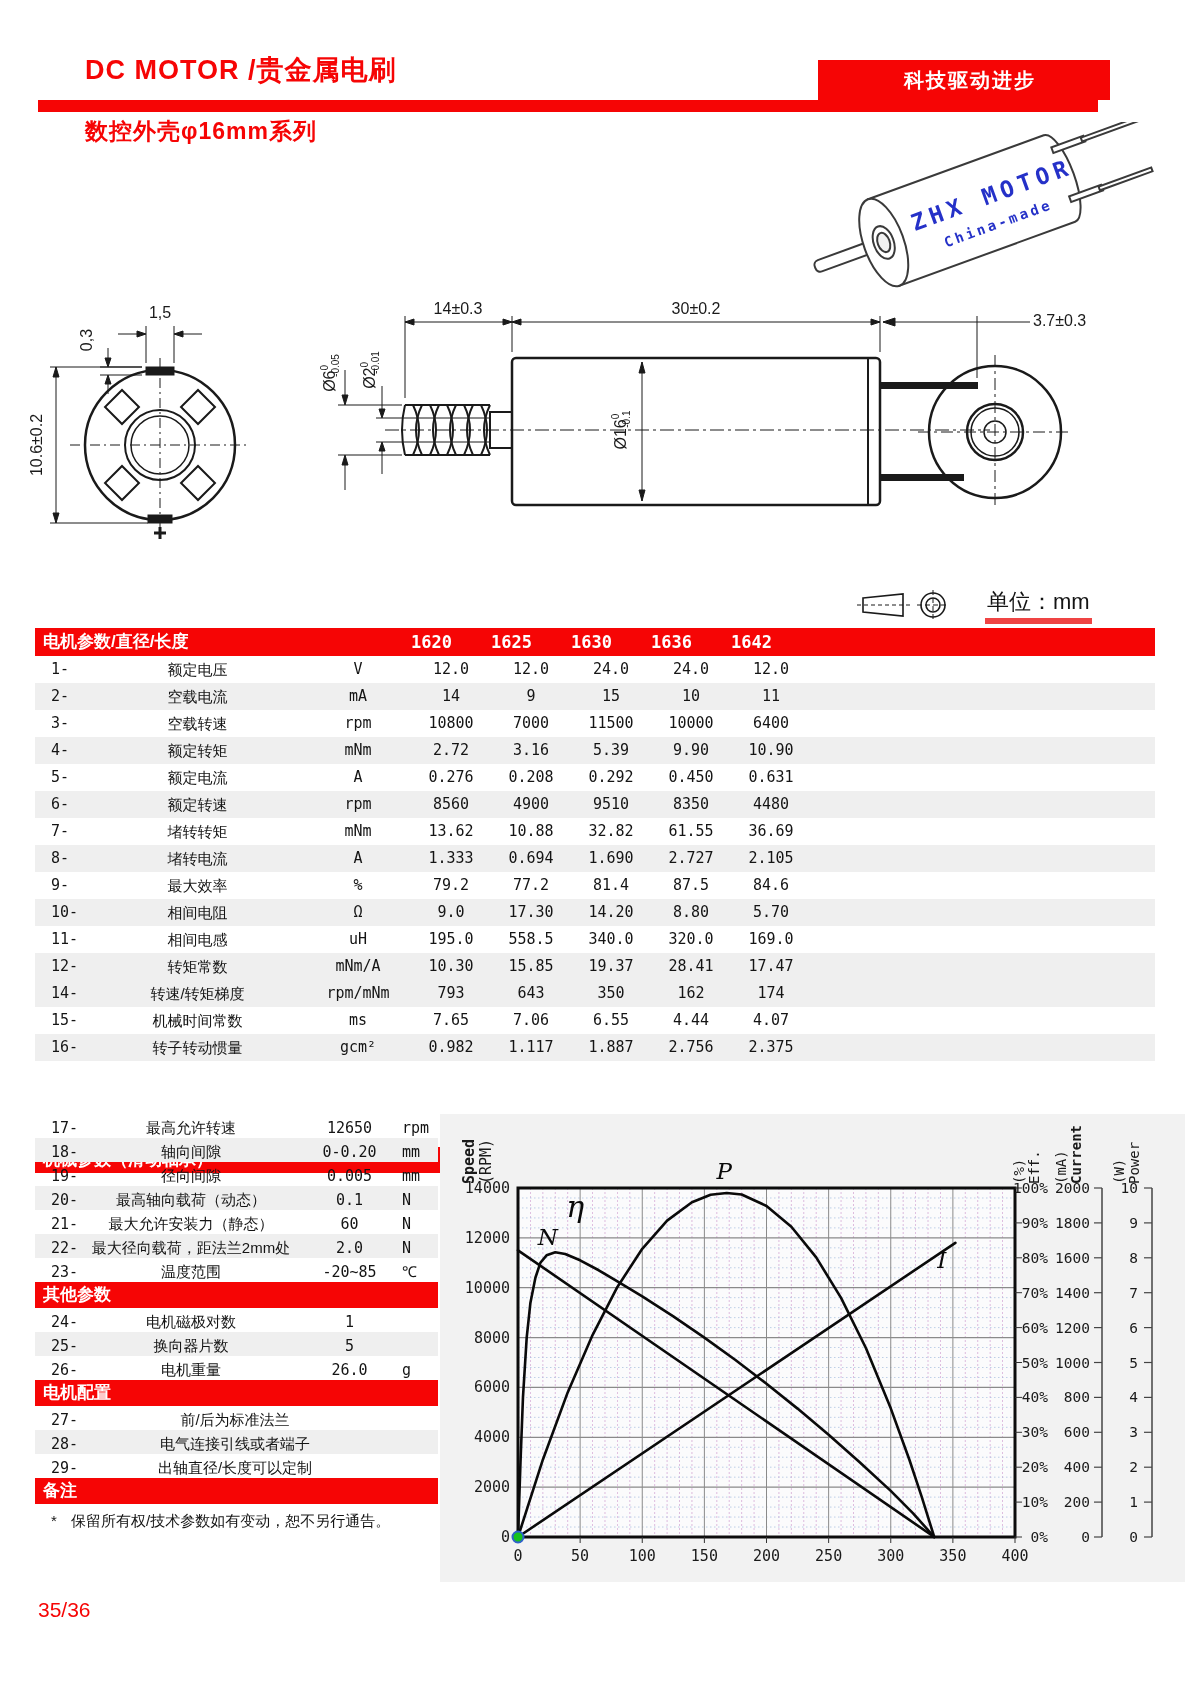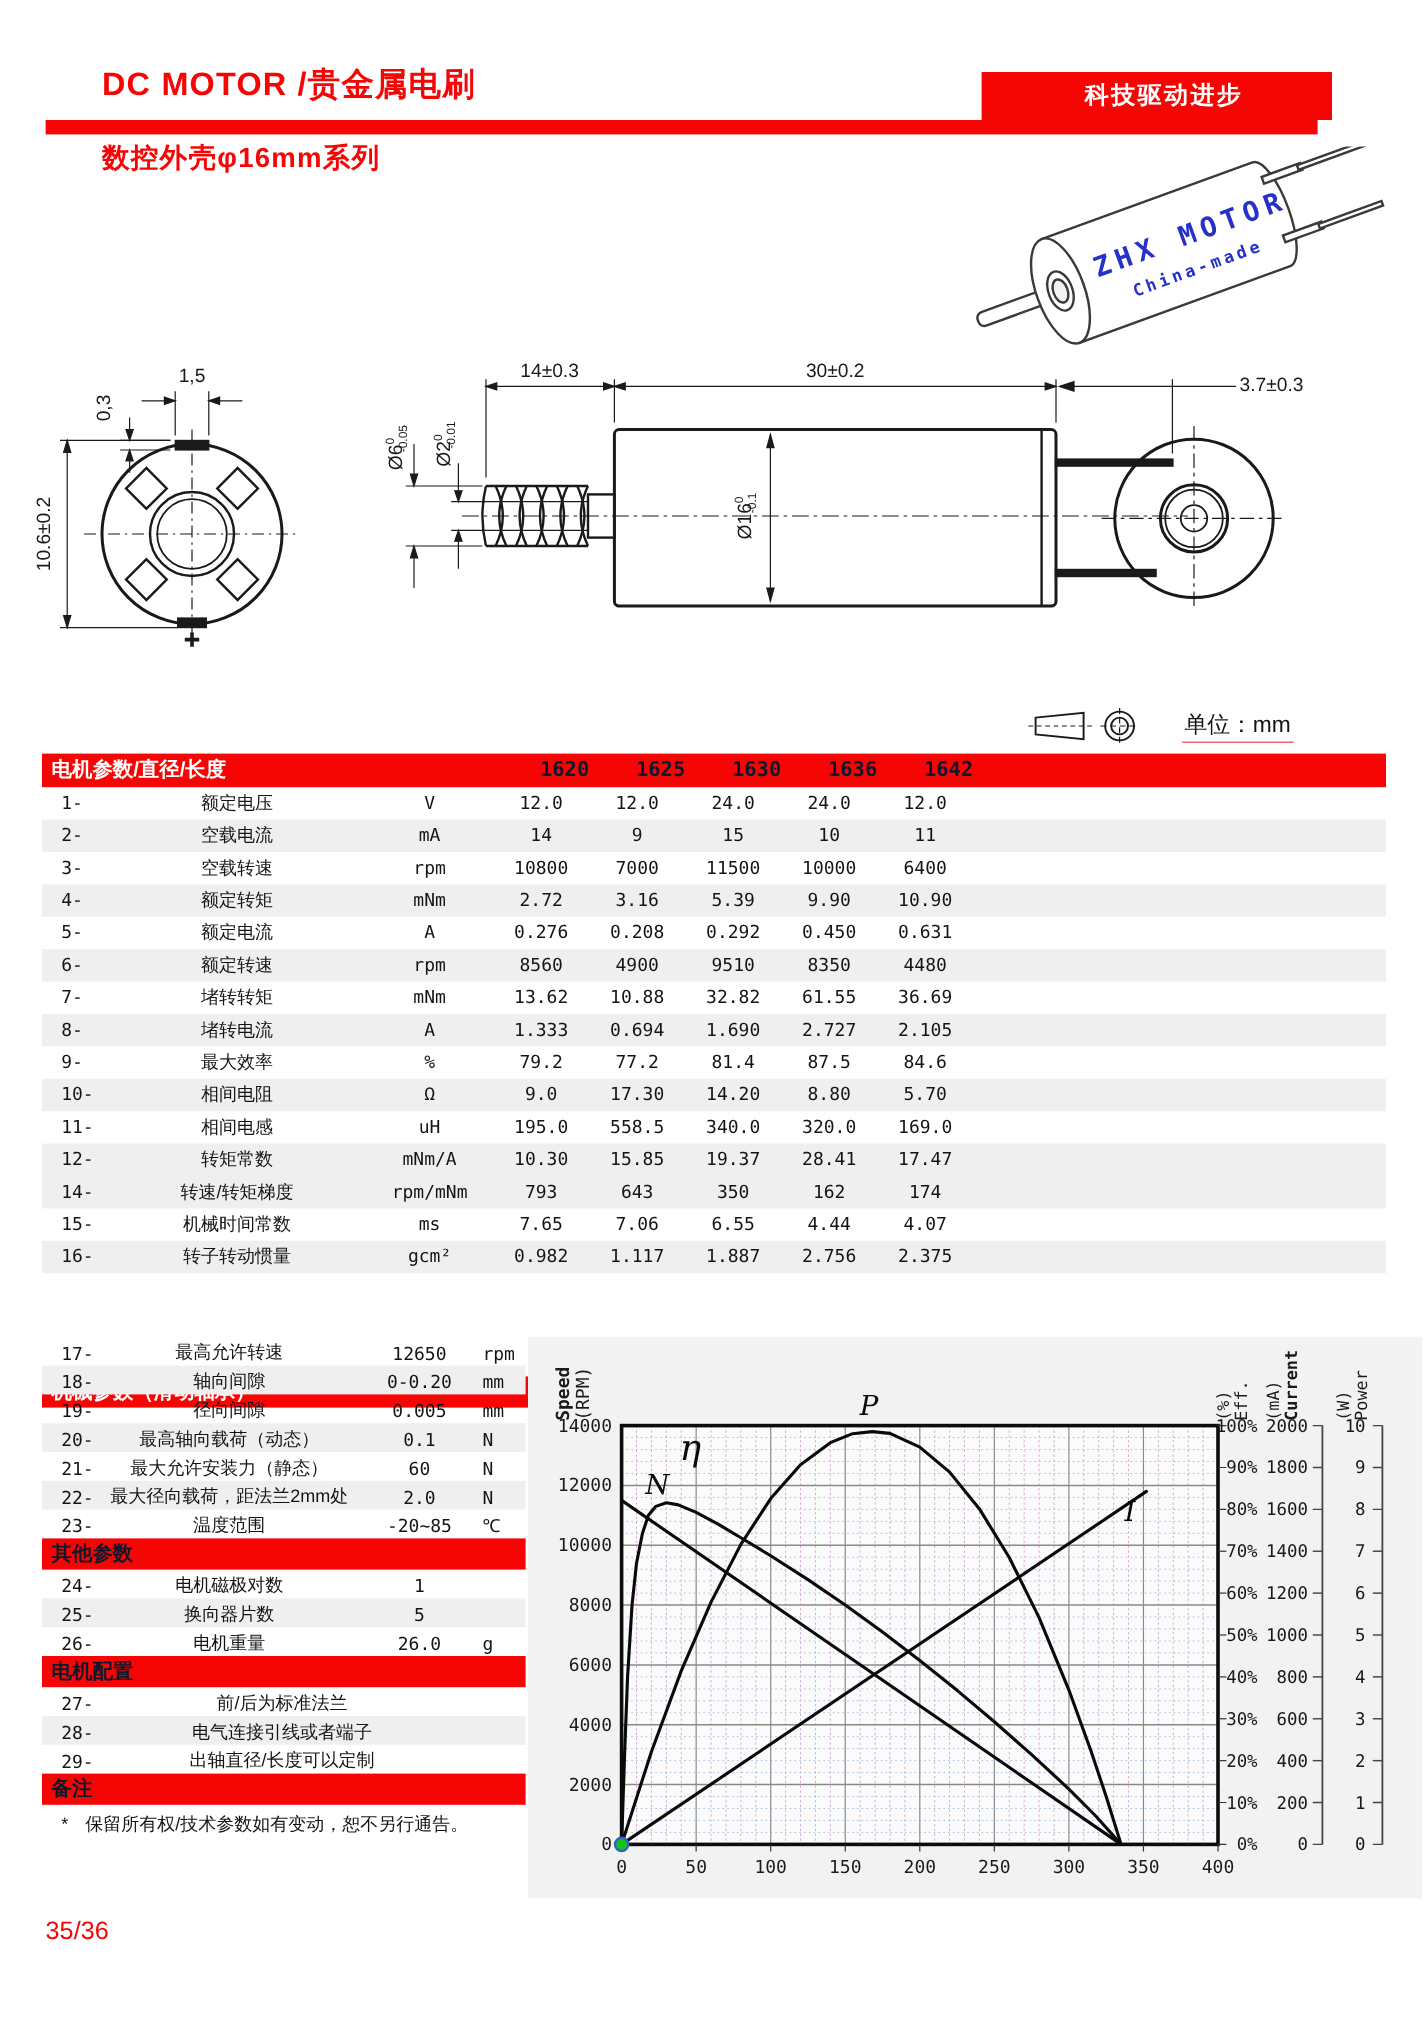--- a/index.html
+++ b/index.html
@@ -11,27 +11,27 @@
   .doc-title{position:absolute;left:85px;top:52px;font-size:27px;font-weight:bold;
              color:var(--red);letter-spacing:1px;}
   .badge{position:absolute;left:818px;top:60px;width:280px;height:40px;background:var(--red);
          color:#fff;font-size:20px;font-weight:bold;text-align:center;line-height:40px;letter-spacing:2px;padding-left:12px;}
   .rule{position:absolute;left:38px;top:100px;width:1060px;height:12px;background:var(--red);}
   .subtitle{position:absolute;left:85px;top:116px;font-size:23px;font-weight:bold;color:var(--red);letter-spacing:1px;}
 
   .motor-photo{position:absolute;left:755px;top:122px;width:430px;height:170px;}
   .drawings{position:absolute;left:30px;top:278px;width:1150px;height:305px;}
   .unit-row{position:absolute;left:855px;top:588px;width:330px;height:34px;display:flex;align-items:center;gap:10px;}
-  .unit-label{font-size:19px;border-bottom:1px solid #ef4444;padding:0 2px 1px 2px;}
+  .unit-label{font-size:22px;border-bottom:6px solid #ef4444;padding:0 2px 1px 2px;}
 
   
   .main-table{position:absolute;left:35px;top:628px;width:1120px;}
   .mt-head{display:flex;height:28px;line-height:28px;background:var(--red);}
   .mt-title{width:376px;padding-left:8px;box-sizing:border-box;color:#fff;font-weight:bold;font-size:17px;}
-  .mt-model{width:80px;text-align:right;color:#0f172a;font-weight:bold;font-size:17px;
+  .mt-model{width:80px;text-align:left;color:#ffffff;font-weight:bold;font-size:17px;
             font-family:"DejaVu Sans Mono","Liberation Mono",monospace;}
   .mt-row{display:flex;height:27px;line-height:27px;font-size:15px;}
   .mt-row.alt{background:var(--gray);}
   .c-no{width:55px;padding-left:16px;box-sizing:border-box;font-family:"DejaVu Sans Mono","Liberation Mono",monospace;}
   .c-name{width:215px;text-align:center;}
   .c-unit{width:106px;text-align:center;font-family:"DejaVu Sans Mono","Liberation Mono",monospace;}
   .c-val{width:80px;text-align:center;font-family:"DejaVu Sans Mono","Liberation Mono",monospace;}
 
   
   .mech-bar{position:absolute;left:35px;top:1147px;width:1016px;height:26px;background:var(--red);text-decoration:underline;}
@@ -41,21 +41,21 @@
 
   
   .lower-table{position:absolute;left:35px;top:1114px;width:403px;}
   .lt-row{display:flex;height:24px;line-height:28px;font-size:15px;}
   .lt-row.alt{background:var(--gray);}
   .l-no{width:50px;padding-left:16px;box-sizing:border-box;font-family:"DejaVu Sans Mono","Liberation Mono",monospace;}
   .l-name{width:212px;text-align:center;}
   .l-name-wide{width:300px;text-align:center;}
   .l-val{width:105px;text-align:center;font-family:"DejaVu Sans Mono","Liberation Mono",monospace;}
   .l-unit{width:36px;text-align:left;font-family:"DejaVu Sans Mono","Liberation Mono",monospace;}
-  .bar{height:26px;line-height:26px;background:var(--red);color:#0f172a;font-weight:bold;font-size:17px;
+  .bar{height:26px;line-height:26px;background:var(--red);color:#ffffff;font-weight:bold;font-size:17px;
        padding-left:8px;box-sizing:border-box;}
   .note-row{height:34px;line-height:34px;font-size:15px;display:flex;}
   .note-star{width:36px;padding-left:16px;box-sizing:border-box;}
 
   
   .chart-panel{position:absolute;left:440px;top:1114px;width:745px;height:468px;background:#f2f2f2;}
   .footer-page{position:absolute;left:38px;top:1598px;font-size:21px;color:var(--red);}
 </style>
 </head>
 <body>

